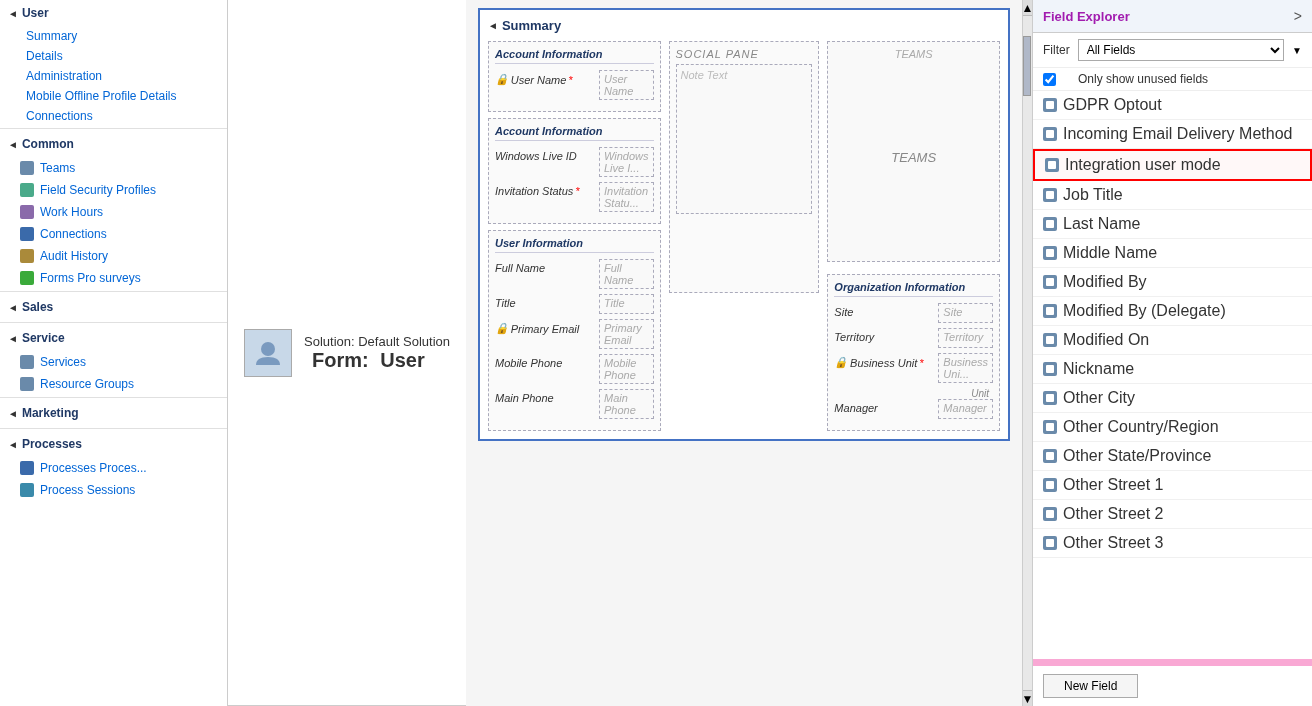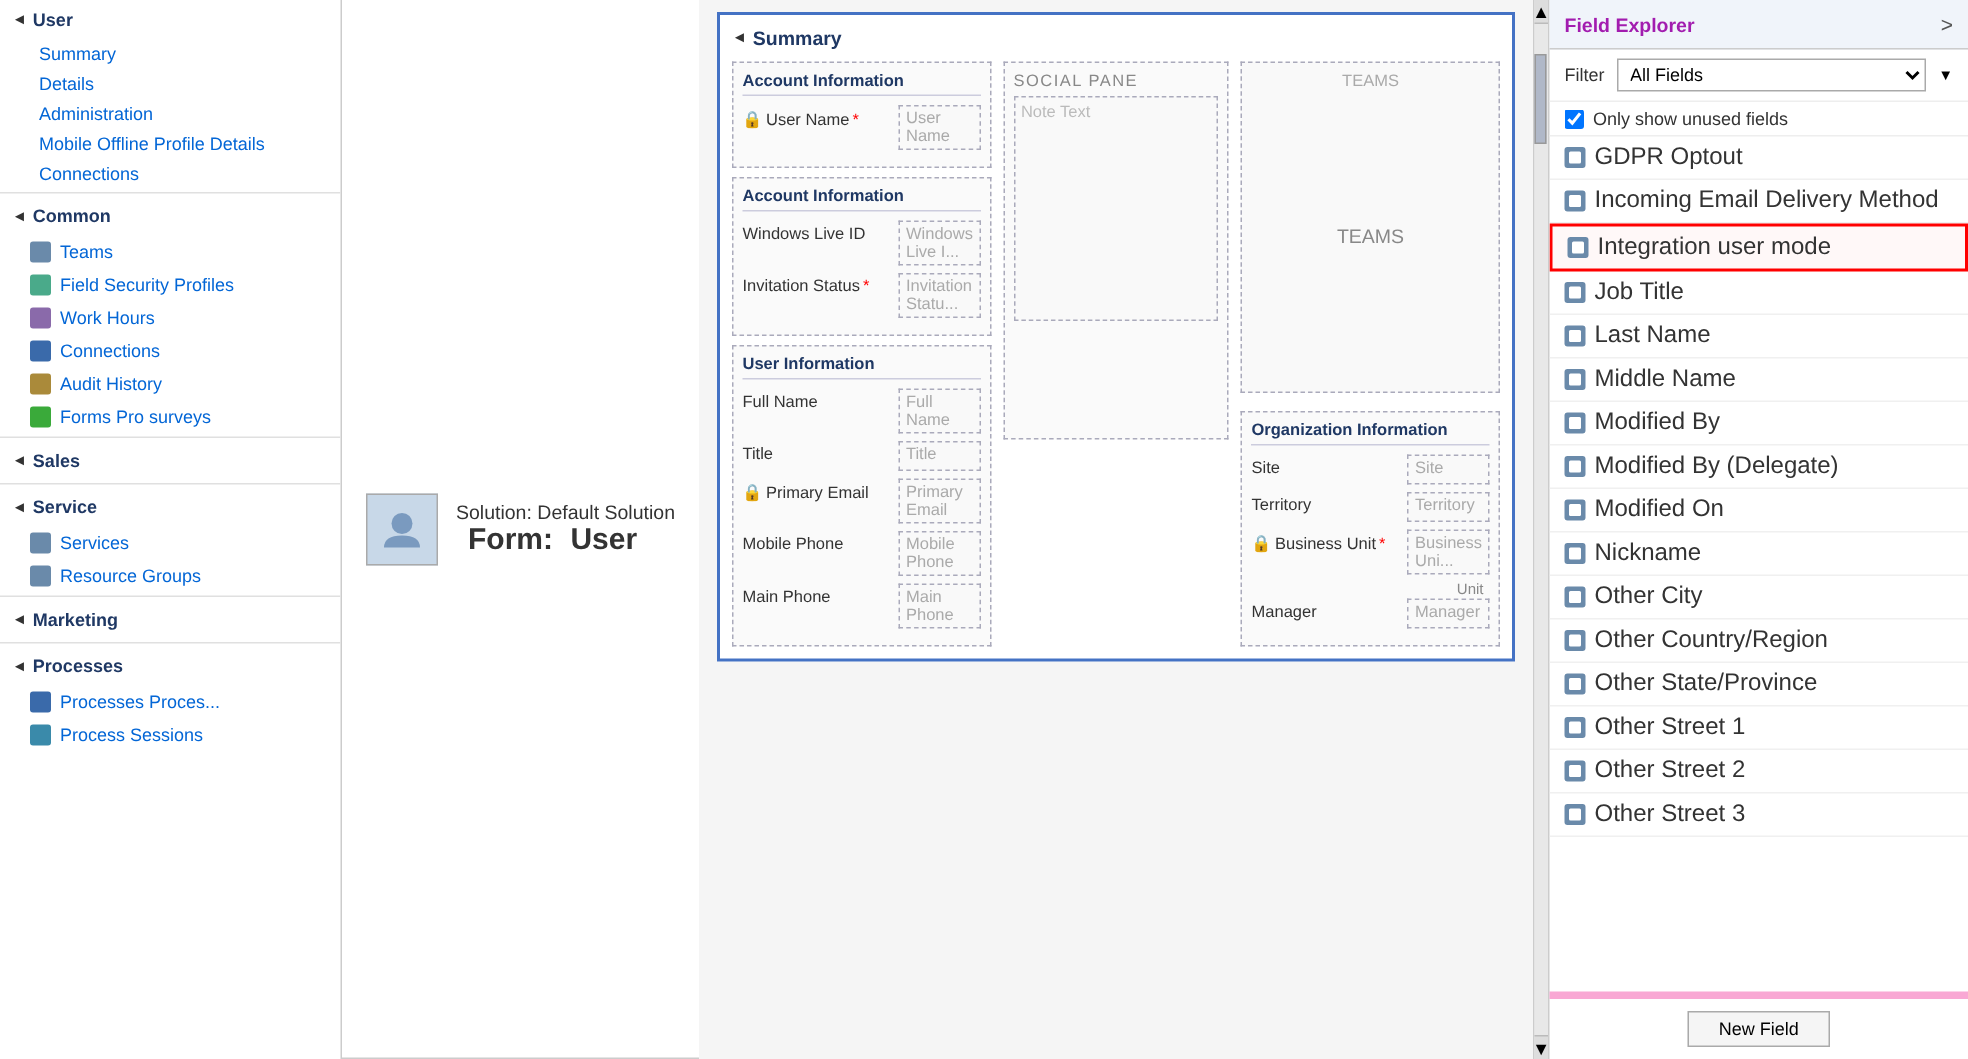--- a/index.html
+++ b/index.html
@@ -25,21 +25,21 @@
     .header-form span { font-weight: bold; font-size: 20px; margin-left: 8px; }
 
     .form-area { flex: 1; overflow-y: auto; padding: 8px 12px; background: #f5f5f5; }
 
     .summary-section { border: 2px solid #4472c4; background: #fff; padding: 8px; }
     .summary-title { font-weight: bold; color: #1f3864; font-size: 13px; display: flex; align-items: center; gap: 4px; margin-bottom: 8px; }
     .summary-title .collapse-icon { color: #333; font-size: 10px; }
 
     .form-columns { display: flex; gap: 8px; }
 
-    .form-column { flex: 1; display: flex; flex-direction: column; gap: 6px; }
+    .form-column { flex: 1; display: flex; flex-direction: column; gap: 6px; font-style: italic; }
 
     .section-box { border: 1px dashed #aab; padding: 6px; background: #fafafa; }
     .section-label { font-size: 11px; font-weight: bold; color: #1f3864; margin-bottom: 6px; border-bottom: 1px solid #ccd; padding-bottom: 3px; }
 
     .field-row { display: flex; align-items: flex-start; gap: 4px; margin-bottom: 5px; }
     .field-label { font-size: 11px; color: #333; width: 100px; flex-shrink: 0; padding-top: 3px; display: flex; align-items: center; gap: 2px; }
     .required-star { color: red; font-size: 11px; }
     .lock-icon { color: #cc0000; font-size: 11px; }
     .field-input { flex: 1; border: 1px dashed #aab; padding: 2px 4px; font-size: 11px; color: #aaa; background: #f9f9f9; min-height: 20px; }
 
@@ -57,30 +57,30 @@
     .org-section { border: 1px dashed #aab; padding: 6px; background: #fafafa; margin-top: 6px; }
 
     
     .field-explorer { width: 280px; background: #fff; border-left: 1px solid #ccc; display: flex; flex-direction: column; flex-shrink: 0; }
     .fe-header { display: flex; align-items: center; justify-content: space-between; padding: 8px 10px; border-bottom: 1px solid #ccc; background: #f0f4fa; }
     .fe-title { font-weight: bold; font-size: 13px; color: #a21caf; }
     .fe-expand { font-size: 14px; color: #555; cursor: pointer; }
     .fe-filter { display: flex; align-items: center; gap: 8px; padding: 6px 10px; border-bottom: 1px solid #eee; }
     .fe-filter-label { font-size: 12px; color: #333; }
     .fe-filter-select { border: 1px solid #aaa; font-size: 12px; padding: 2px 4px; background: #fff; flex: 1; }
-    .fe-checkbox-row { display: flex; align-items: center; gap: 6px; padding: 4px 10px; border-bottom: 1px solid #eee; }
+    .fe-checkbox-row { display: flex; align-items: center; gap: 22px; padding: 4px 10px; border-bottom: 1px solid #eee; }
     .fe-checkbox-row input { margin: 0; }
     .fe-checkbox-label { font-size: 12px; color: #333; }
     .fe-list { flex: 1; overflow-y: auto; }
     .fe-item { display: flex; align-items: center; gap: 6px; padding: 5px 10px; border-bottom: 1px solid #f0f0f0; cursor: pointer; }
     .fe-item-icon { width: 14px; height: 14px; background: #6a8aaa; border-radius: 2px; flex-shrink: 0; display: flex; align-items: center; justify-content: center; }
     .fe-item-icon-inner { width: 8px; height: 8px; background: #fff; border-radius: 1px; }
     .fe-item-label { font-size: 16px; color: #333; }
     .fe-item.highlighted { border: 2px solid red; background: #fff8f8; }
-    .fe-footer { padding: 8px 10px; border-top: 5px solid #f9a8d4; display: flex; justify-content: center; }
+    .fe-footer { padding: 8px 10px; border-top: 7px solid #f9a8d4; display: flex; }
     .fe-new-field-btn { padding: 4px 20px; border: 1px solid #aaa; background: #f5f5f5; font-size: 12px; cursor: pointer; }
 
     
     ::-webkit-scrollbar { width: 8px; }
     ::-webkit-scrollbar-track { background: #f0f0f0; }
     ::-webkit-scrollbar-thumb { background: #b0b8c8; }
 
     .sidebar-scroll { overflow-y: auto; flex: 1; }
 
     .icon-square { display: inline-block; width: 14px; height: 14px; background: #6a8aaa; border-radius: 2px; flex-shrink: 0; }

